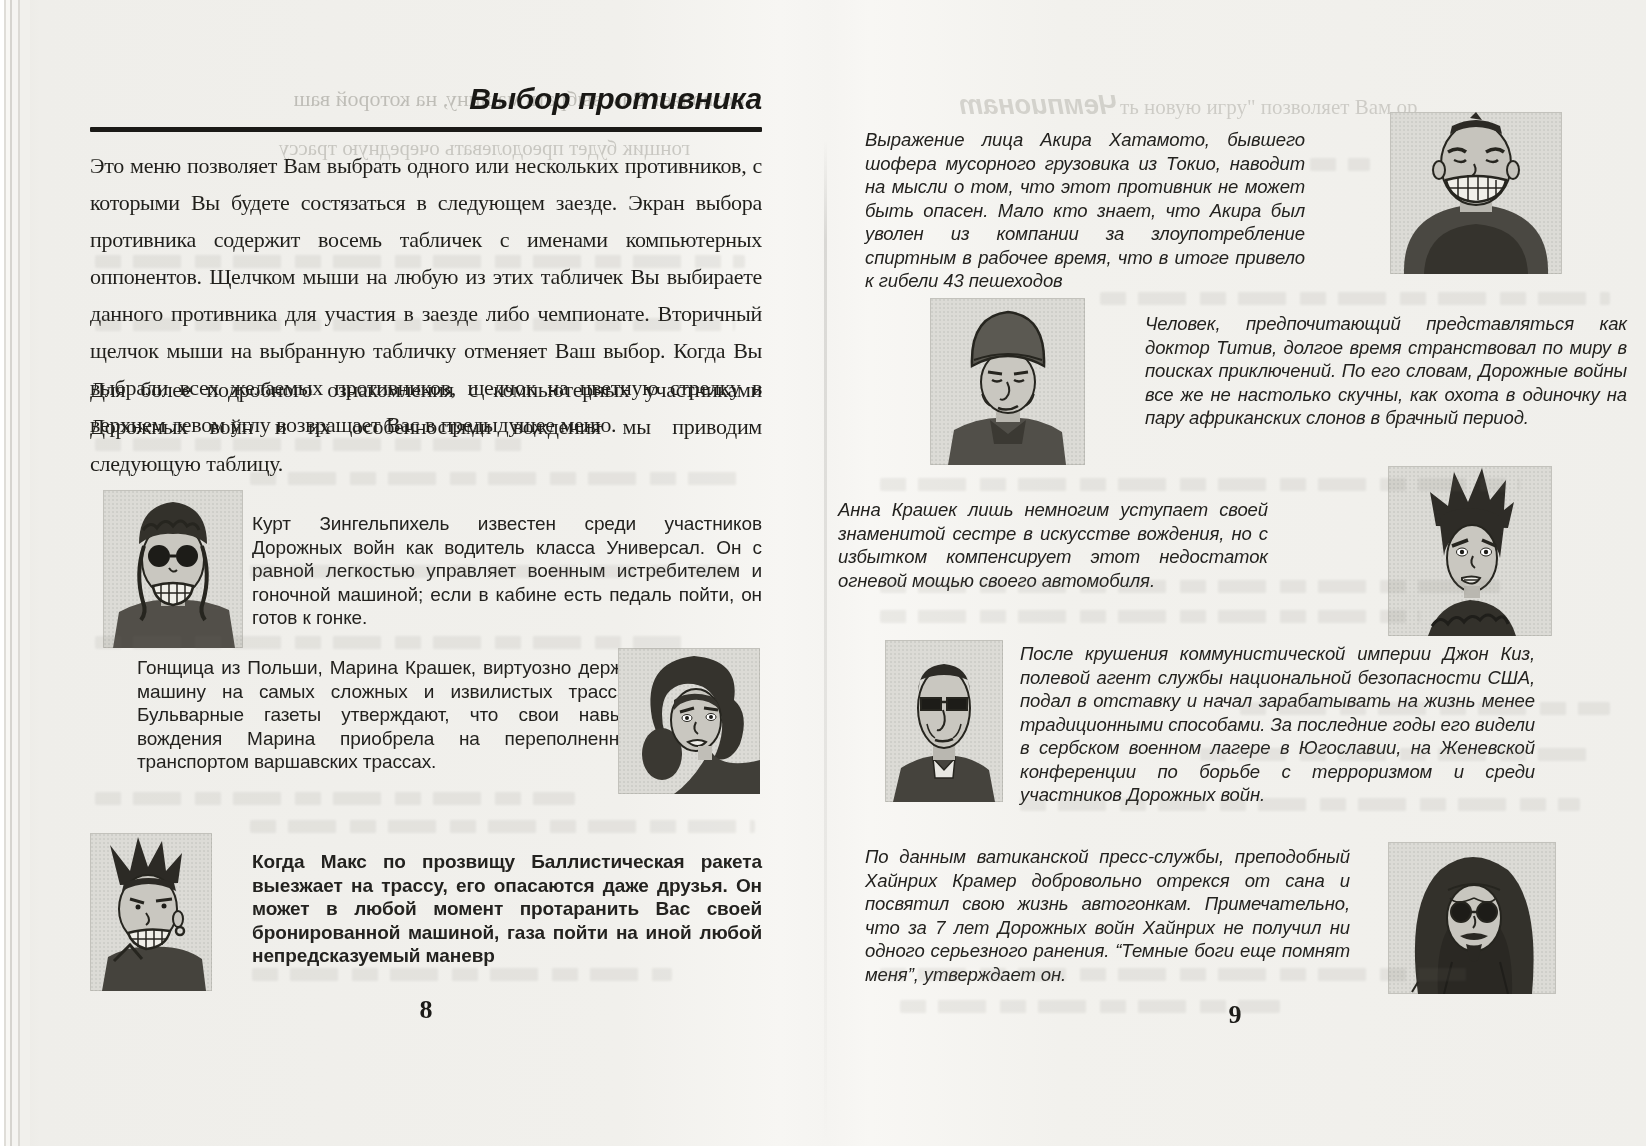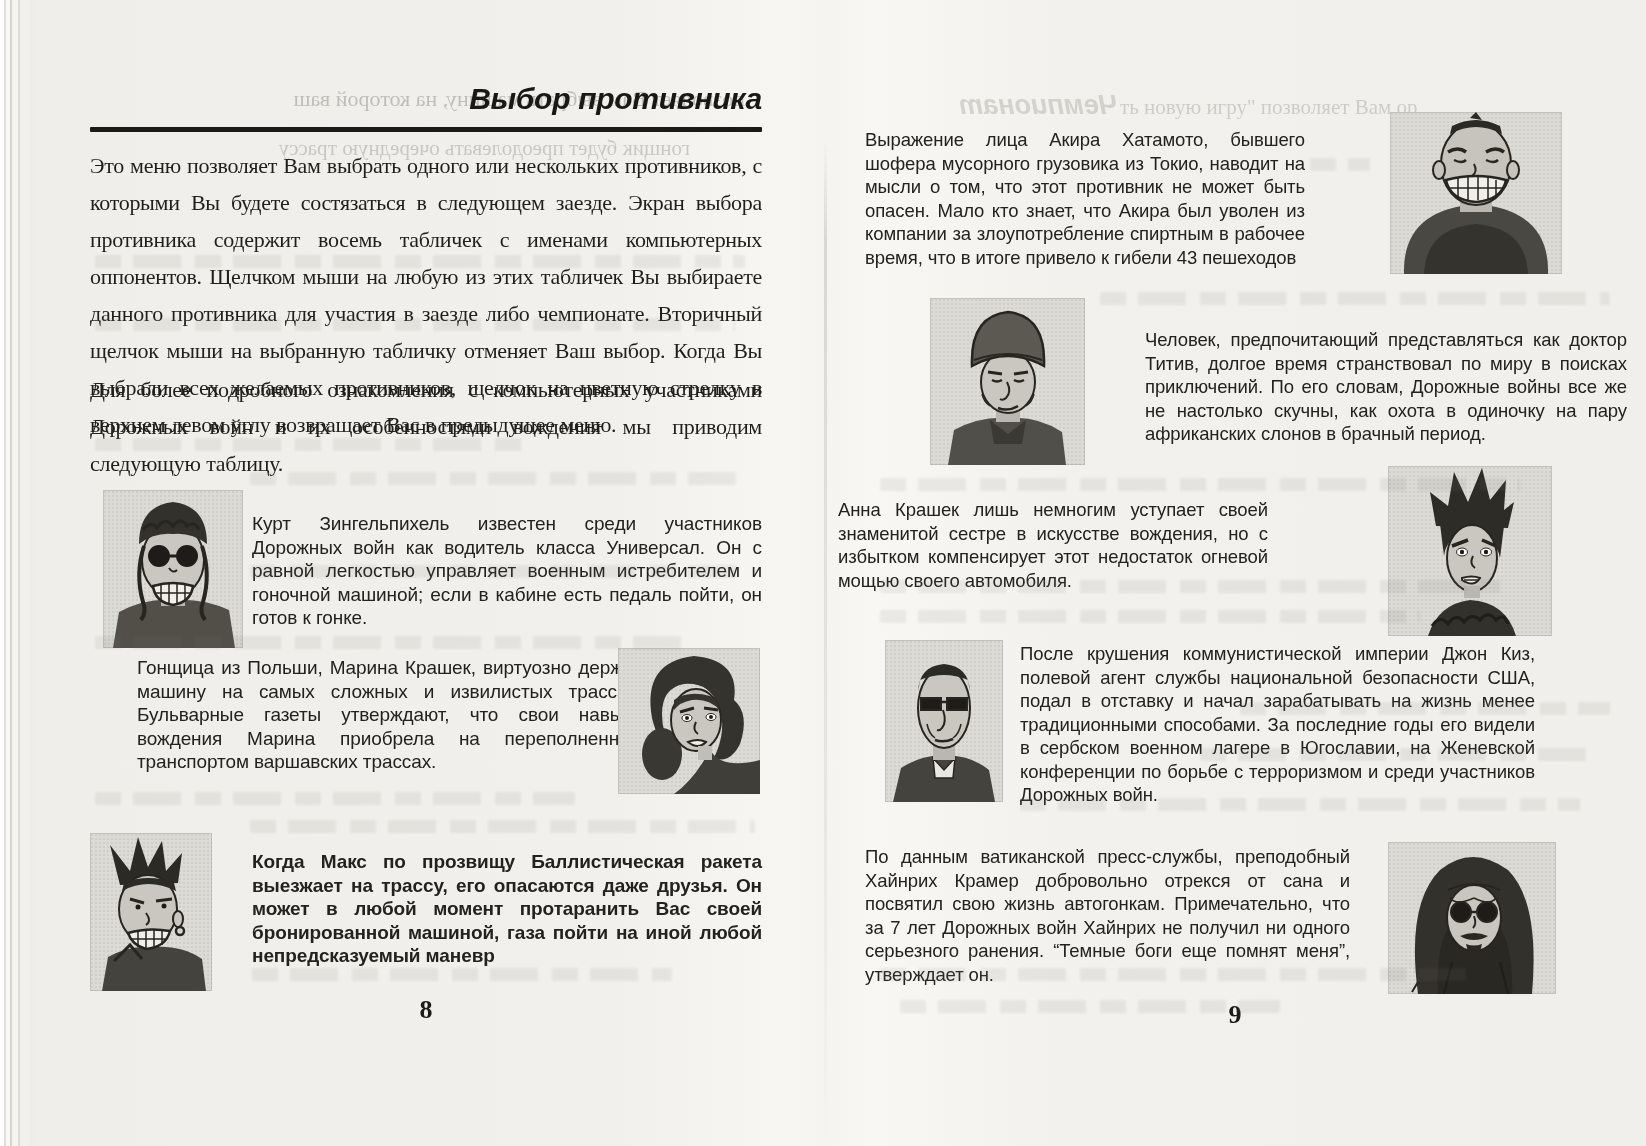--- a/index.html
+++ b/index.html
@@ -17,21 +17,21 @@
   
   .page-title{left:90px;top:82px;width:672px;text-align:right;
     font-family:"Liberation Sans",sans-serif;font-weight:bold;font-style:italic;
     font-size:30px;color:#191815;letter-spacing:-.3px;}
   .title-rule{left:90px;top:127px;width:672px;height:5px;background:#1b1a17;border-radius:1px;}
   
   .serif-par{width:672px;font-size:22px;line-height:37px;text-align:justify;
     letter-spacing:-.3px;word-spacing:.5px;color:#201f1b;}
   .sans-par{font-family:"Liberation Sans",sans-serif;font-size:19px;line-height:23.5px;
     text-align:justify;color:#23221f;letter-spacing:-.1px;}
-  .sans-par.small{font-size:18.5px;}
+  .sans-par.small{font-size:18.5px;font-style:italic;}
   .page-num{font-size:26px;font-weight:bold;color:#1c1b18;text-align:center;}
   
   .portrait{background:#dcdbd6;
     background-image:radial-gradient(rgba(40,40,36,.07) 1px,transparent 1.2px);
     background-size:4px 4px;box-shadow:inset 0 0 0 1px rgba(120,118,110,.25);}
   .portrait svg{display:block;width:100%;height:100%;}
   
   .bleed{white-space:nowrap;color:#7b7970;filter:blur(.5px);font-family:"Liberation Serif",serif;}
   .bleed.mir{transform:scaleX(-1);}
   .bleed.boldital{font-family:"Liberation Sans",sans-serif;font-weight:bold;font-style:italic;color:#8b897f;}
@@ -157,21 +157,21 @@
       <ellipse cx="78" cy="84" rx="27" ry="31" fill="#c9c7c0" stroke="#26251f" stroke-width="2"></ellipse>
       <path d="M42,68 Q40,18 78,14 Q116,18 114,68 Q96,58 78,58 Q60,58 42,68 Z" fill="#5b5952" stroke="#26251f" stroke-width="2.5"></path>
       <path d="M44,62 Q78,50 112,62" fill="none" stroke="#26251f" stroke-width="2"></path>
       <path d="M58,74 l14,2 M84,76 l14,-2" stroke="#26251f" stroke-width="3" fill="none"></path>
       <path d="M62,82 q5,3 10,0 M84,82 q5,3 10,0" stroke="#26251f" stroke-width="2.5" fill="none"></path>
       <path d="M77,84 q5,10 -1,16 q-3,3 -6,1" fill="none" stroke="#26251f" stroke-width="2"></path>
       <path d="M68,110 q10,4 20,-2" fill="none" stroke="#26251f" stroke-width="2.5"></path>
       <path d="M52,96 q2,8 8,12 M104,96 q-2,8 -8,12" stroke="#26251f" stroke-width="1.5" fill="none"></path>
     </svg>
   </div>
-  <div class="abs sans-par small" style="left:1145px;top:312px;width:482px;margin-top:16px;">Человек, предпочитающий представляться как доктор Титив, долгое время странствовал по миру в поисках приключений. По его словам, Дорожные войны все же не настолько скучны, как охота в одиночку на пару африканских слонов в брачный период.</div>
+  <div class="abs sans-par small" style="left:1145px;top:312px;width:482px;">Человек, предпочитающий представляться как доктор Титив, долгое время странствовал по миру в поисках приключений. По его словам, Дорожные войны все же не настолько скучны, как охота в одиночку на пару африканских слонов в брачный период.</div>
 
   <div class="abs sans-par small" style="left:838px;top:498px;width:430px;">Анна Крашек лишь немногим уступает своей знаменитой сестре в искусстве вождения, но с избытком компенсирует этот недостаток огневой мощью своего автомобиля.</div>
   <div class="abs portrait" style="left:1388px;top:466px;width:164px;height:170px;">
     <svg viewBox="0 0 164 170">
       <path d="M48,60 L42,26 L60,40 L66,6 L80,36 L94,2 L102,34 L118,14 L116,44 L126,36 L120,62 Z" fill="#2e2c27"></path>
       <path d="M52,58 Q50,44 82,42 Q114,44 116,60 L112,92 Q108,70 82,68 Q58,70 56,90 Z" fill="#2e2c27"></path>
       <ellipse cx="84" cy="92" rx="25" ry="33" fill="#c9c7c0" stroke="#26251f" stroke-width="2"></ellipse>
       <path d="M64,80 l16,-6 M94,74 l14,6" stroke="#26251f" stroke-width="3.5" fill="none"></path>
       <ellipse cx="74" cy="86" rx="5.5" ry="4" fill="#fff" stroke="#26251f"></ellipse>
         <circle cx="74" cy="86" r="2.2" fill="#1d1c18"></circle>

